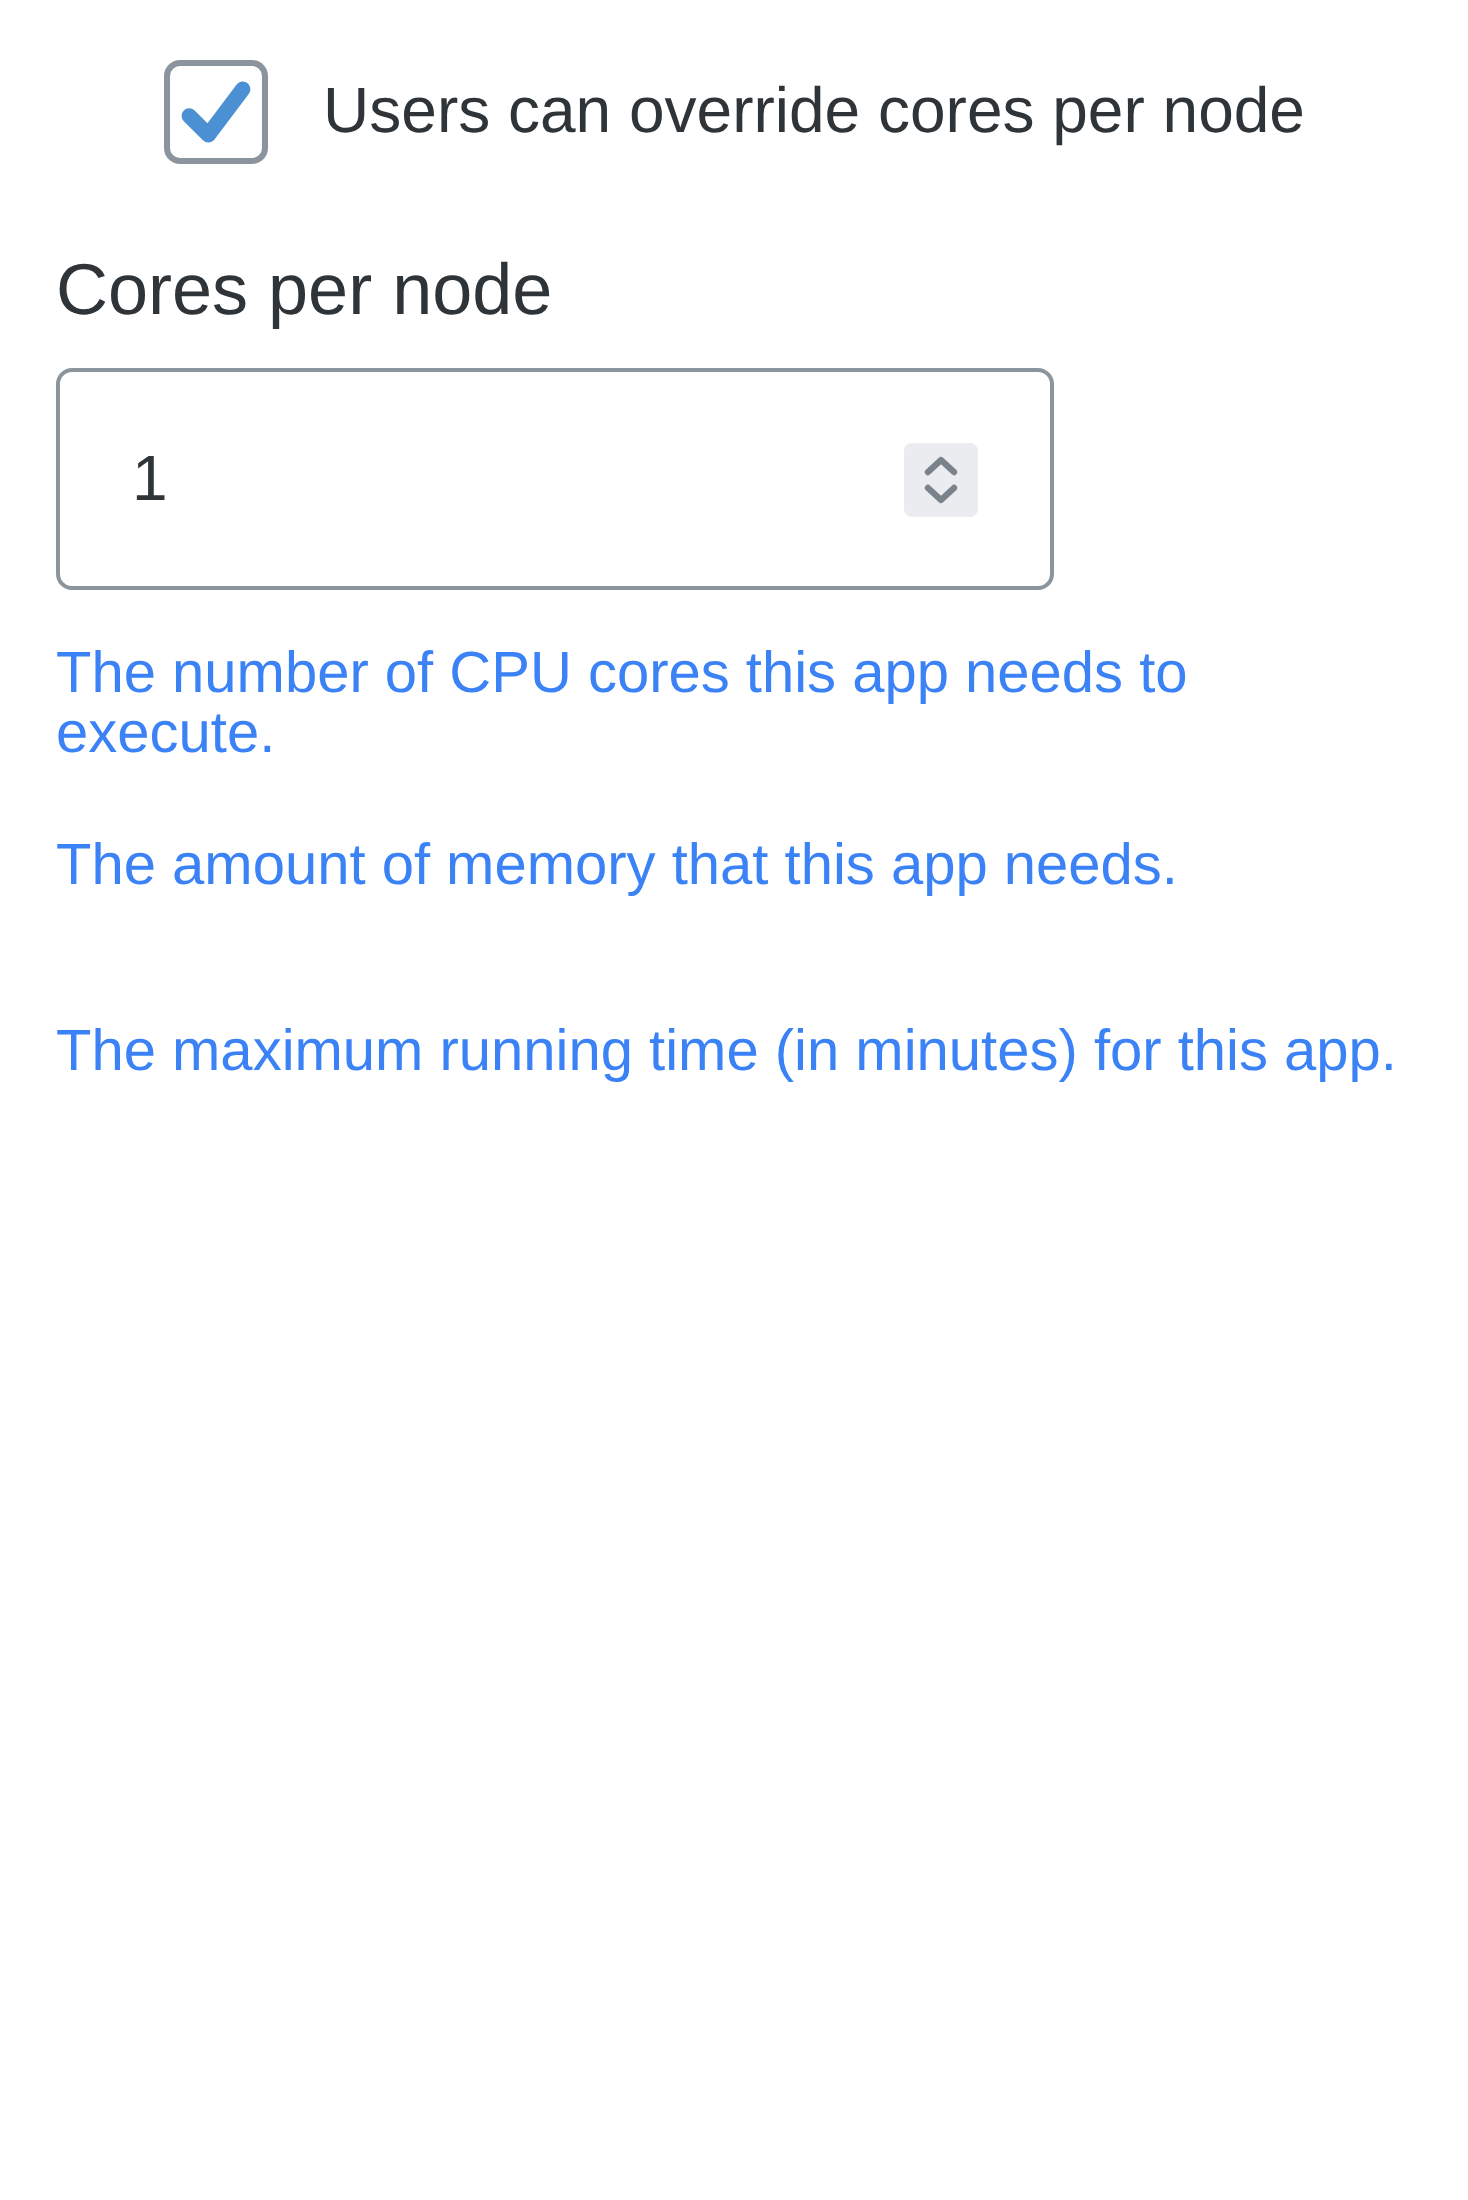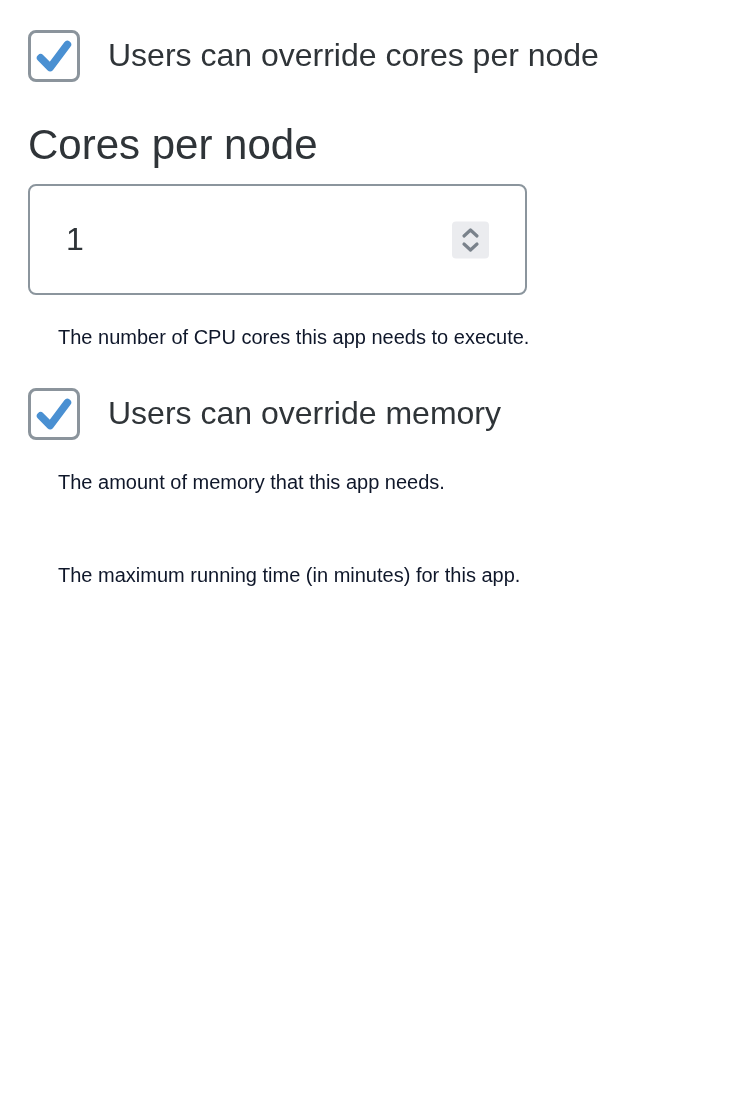--- a/index.html
+++ b/index.html
@@ -16,20 +16,21 @@
     overflow: hidden;
   }
   .field-group:not(:last-child) {
     margin-bottom: 36px;
   }
   .checkbox-row {
     display: flex;
     align-items: center;
     gap: 28px;
     height: 52px;
+    justify-content: center;
   }
   .checkbox {
     width: 52px;
     height: 52px;
     box-sizing: border-box;
     border: 3px solid #8b949c;
     border-radius: 8px;
     background: #ffffff;
     display: flex;
     align-items: center;
@@ -41,21 +42,21 @@
     display: block;
   }
   .checkbox-label {
     font-size: 32px;
     line-height: 1.1;
     color: #2f3438;
     cursor: pointer;
   }
   .field-label {
     margin-top: 46px;
-    font-size: 42px;
+    font-size: 36px;
     line-height: 33px;
     color: #2f3438;
   }
   .input-row {
     margin-top: 23px;
     display: flex;
     align-items: center;
   }
   .number-input {
     position: relative;
@@ -99,24 +100,23 @@
     display: block;
   }
   .suffix {
     margin-left: 10px;
     font-size: 32px;
     color: #2f3438;
     white-space: nowrap;
   }
   .help-text {
     margin-top: 27px;
-    font-size: 20px;
+    font-size: 29px;
     line-height: 30px;
-    color: #0f172a;
-    margin-left: 30px;
+    color: #3b82f6;
   }
 </style>
 </head>
 <body>
 
 <section class="field-group">
   <div class="checkbox-row">
     <span class="checkbox" role="checkbox" aria-checked="true">
       <svg width="44" height="44" viewBox="0 0 46 46">
         <polyline points="9,25 19,35 37,11" fill="none" stroke="#4a90d2" stroke-width="8" stroke-linecap="round" stroke-linejoin="round"></polyline>
@@ -136,28 +136,20 @@
           <polyline points="3,2.5 9.5,8.5 16,2.5" fill="none" stroke="#7a828b" stroke-width="3.2" stroke-linecap="round" stroke-linejoin="round"></polyline>
         </svg>
       </span>
     </div>
     <span class="suffix"></span>
   </div>
   <div class="help-text">The number of CPU cores this app needs to execute.</div>
 </section>
 
 <section class="field-group">
-  <div class="checkbox-row">
-    <span class="checkbox" role="checkbox" aria-checked="true">
-      <svg width="44" height="44" viewBox="0 0 46 46">
-        <polyline points="9,25 19,35 37,11" fill="none" stroke="#4a90d2" stroke-width="8" stroke-linecap="round" stroke-linejoin="round"></polyline>
-      </svg>
-    </span>
-    <span class="checkbox-label">Users can override memory</span>
-  </div>
   <div class="help-text">The amount of memory that this app needs.</div>
 </section>
 
 <section class="field-group">
   <div class="input-row">
   </div>
   <div class="help-text">The maximum running time (in minutes) for this app.</div>
 </section>
 
 </body></html>

